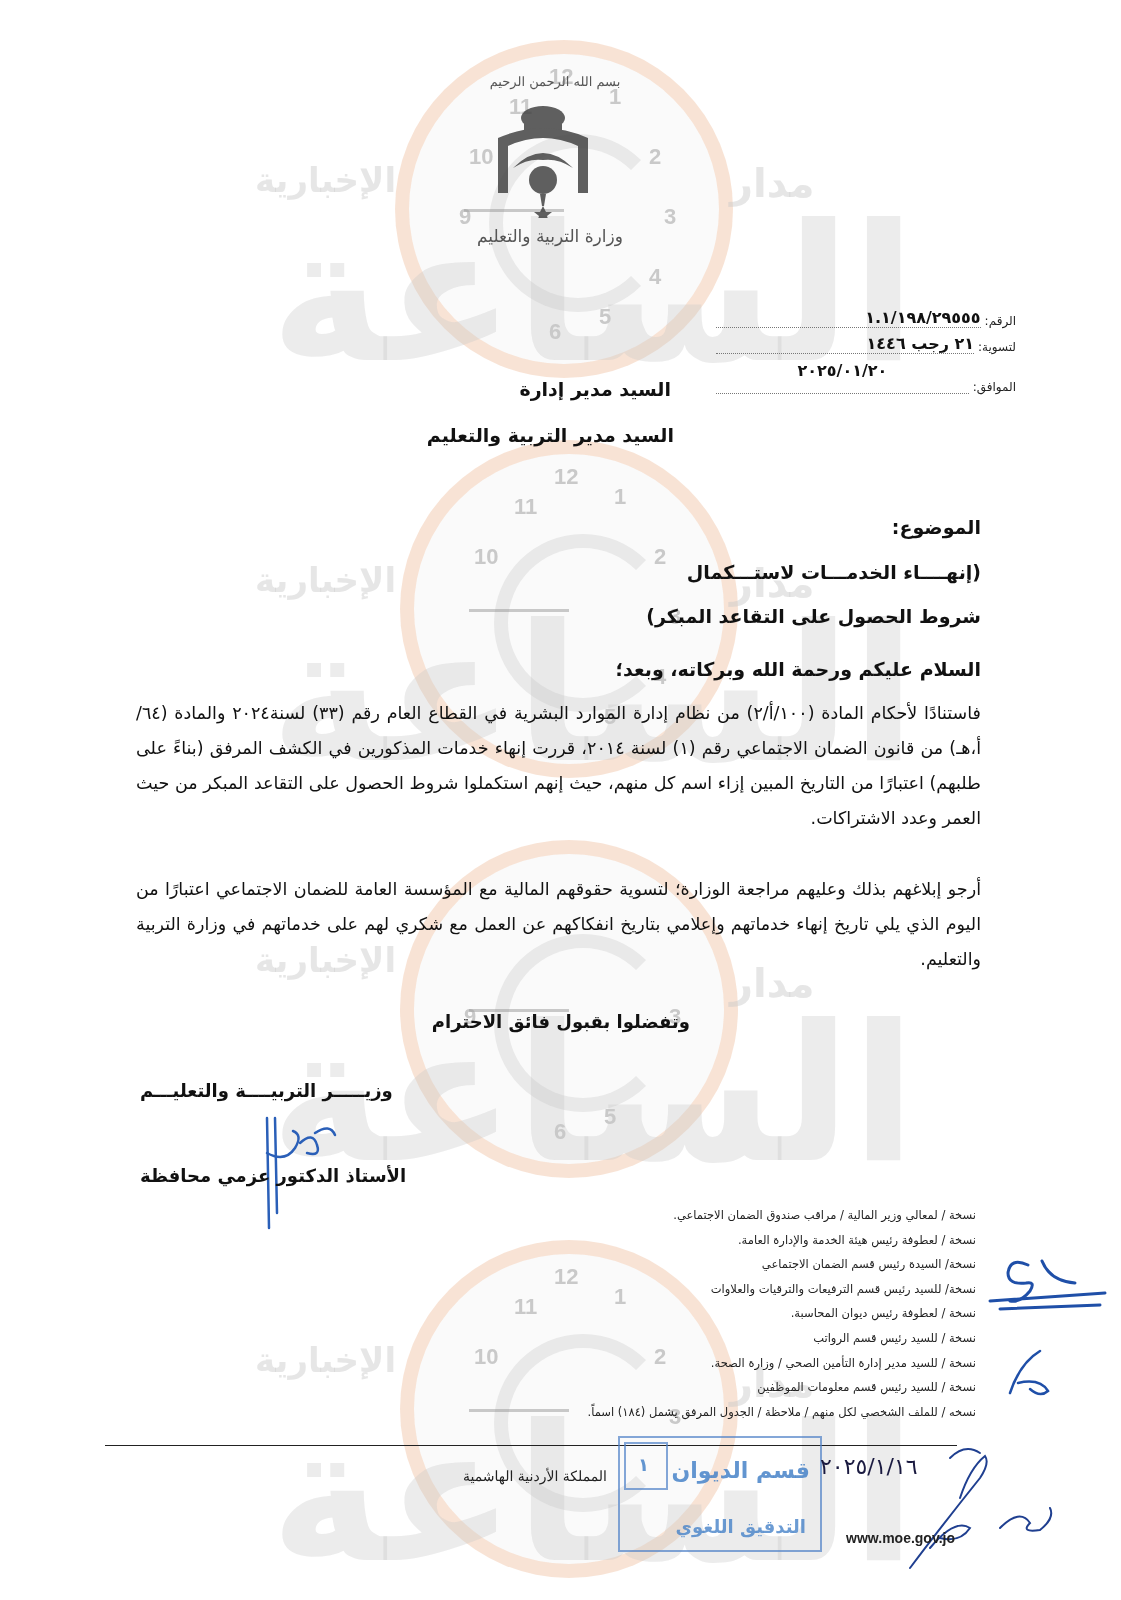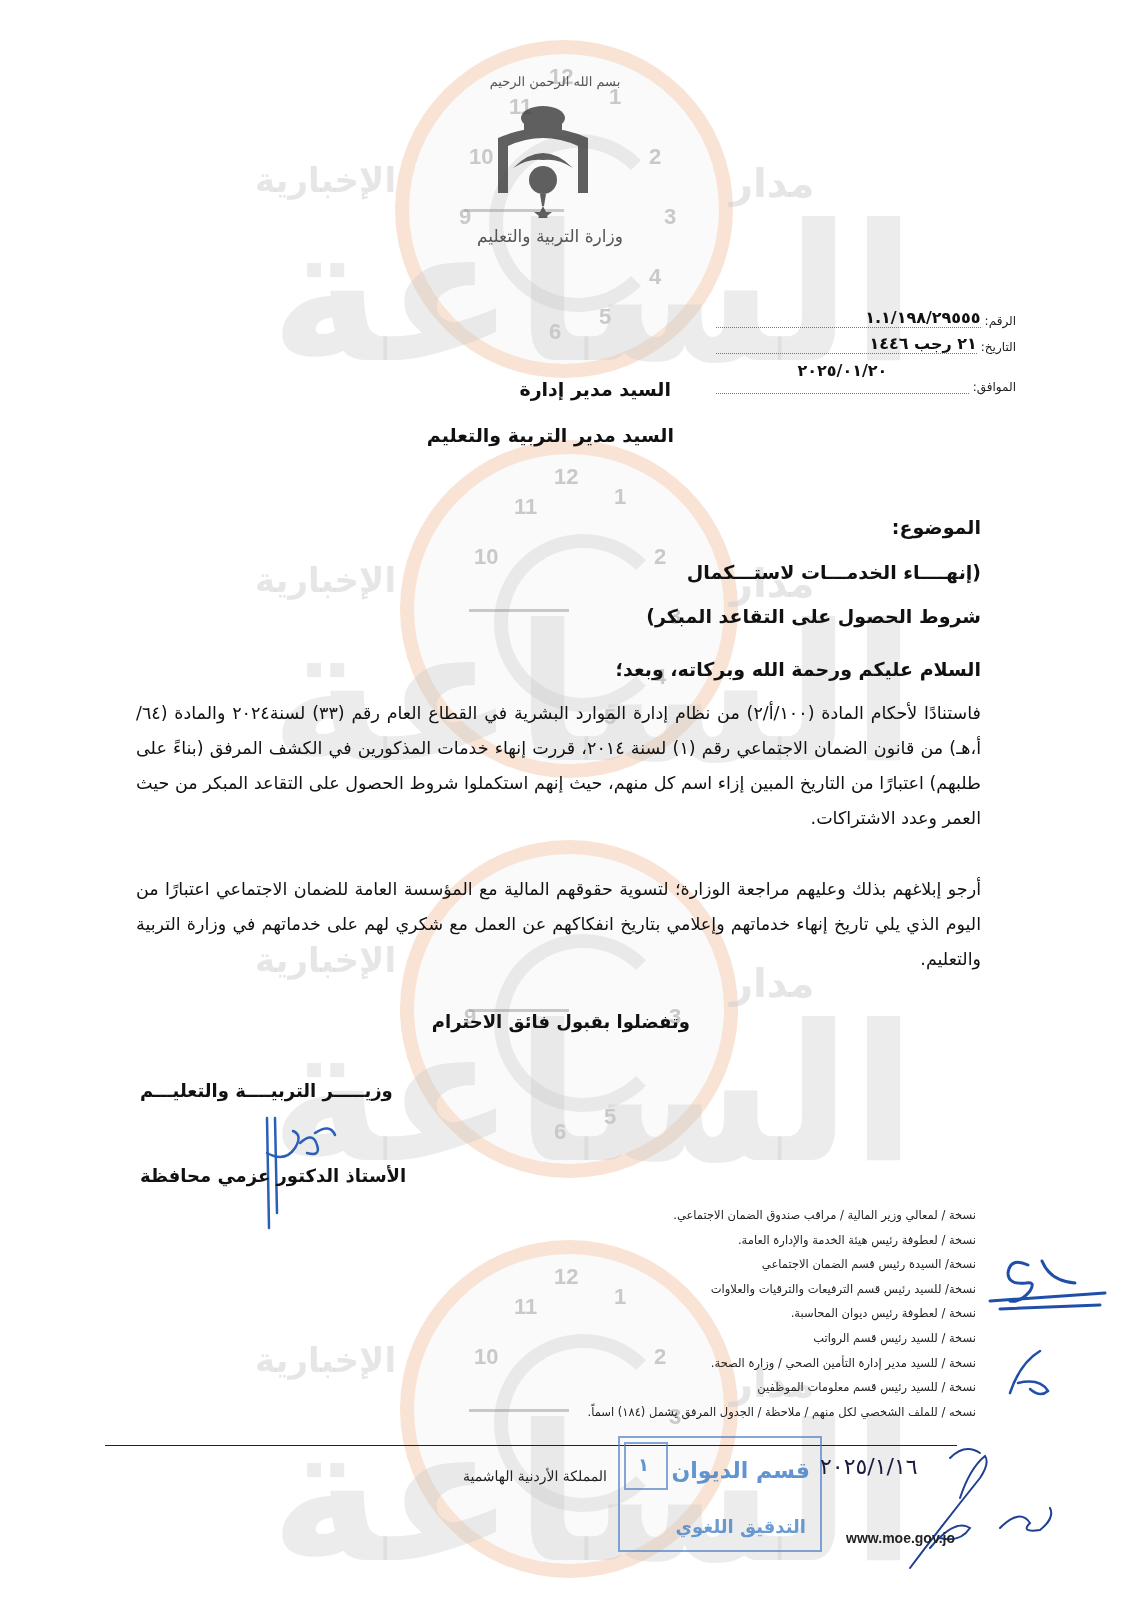--- a/index.html
+++ b/index.html
@@ -155,21 +155,21 @@
     </svg>
   </div>
   <div class="abs ministry-logo-text">وزارة التربية والتعليم</div>
 
   <div class="abs ref-block">
     <div class="ref-row">
       <span class="ref-label">الرقم:</span>
       <span class="ref-val">١.١/١٩٨/٢٩٥٥٥</span>
     </div>
     <div class="ref-row">
-      <span class="ref-label">التاريخ:</span>
+      <span class="ref-label">لتسوية:</span>
       <span class="ref-val">٢١ رجب ١٤٤٦</span>
     </div>
     <div class="ref-row" style="height:34px;">
       <span class="ref-label">الموافق:</span>
       <span class="ref-val" style="line-height:16px; padding-bottom:14px;text-align:center;">٢٠٢٥/٠١/٢٠</span>
     </div>
   </div>
 
   <div class="abs rtl recipient" style="top:370px;">السيد مدير إدارة</div>
   <div class="abs rtl recipient" style="top:416px; right:447px;">السيد مدير التربية والتعليم</div>

